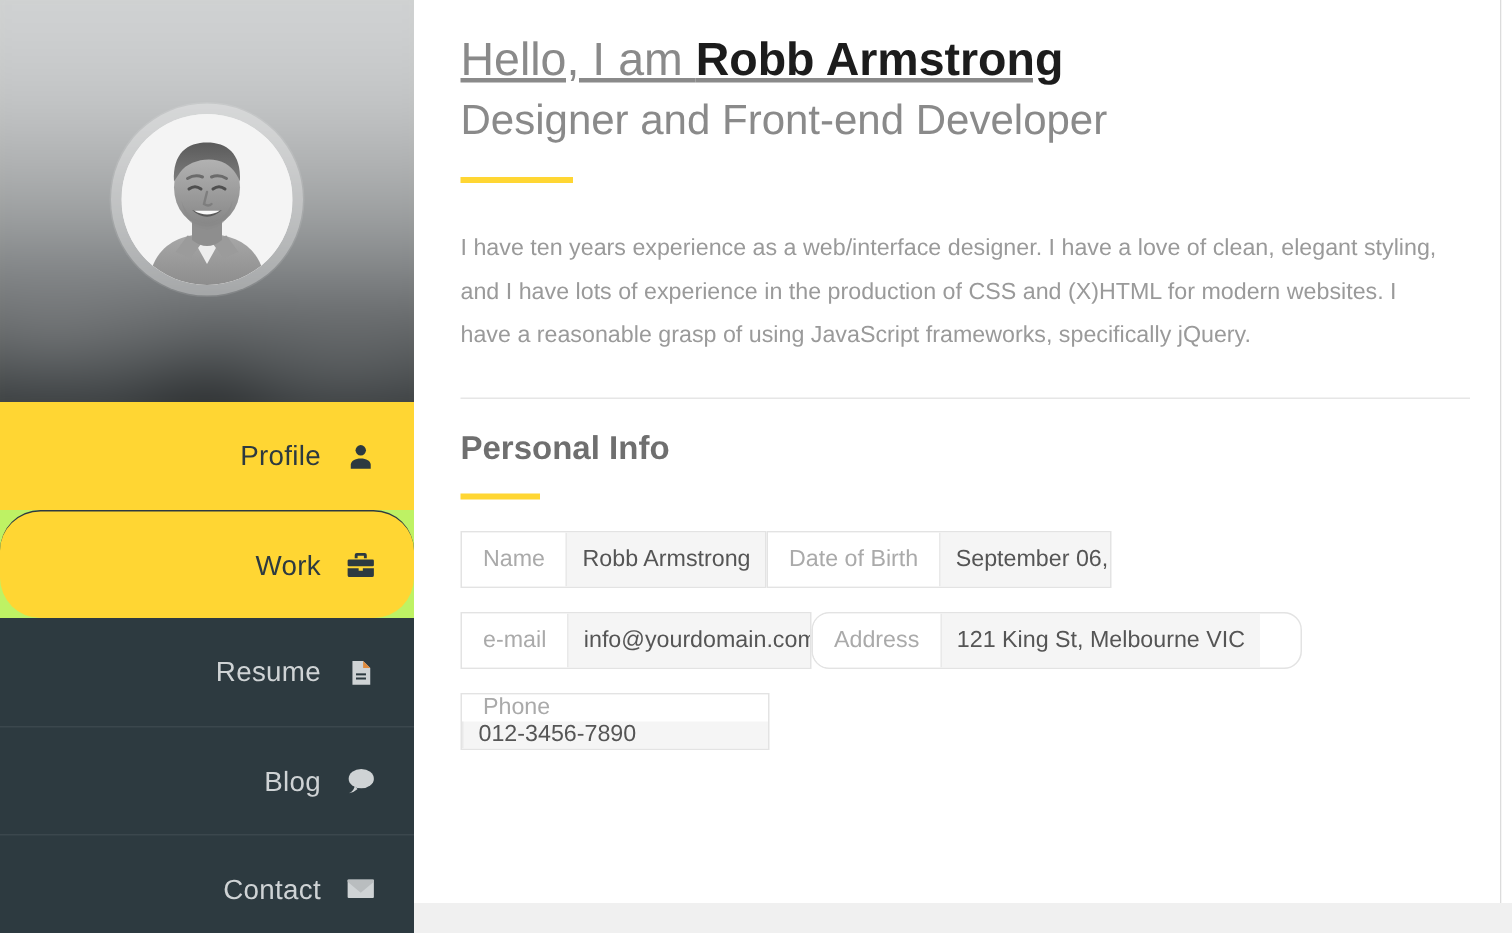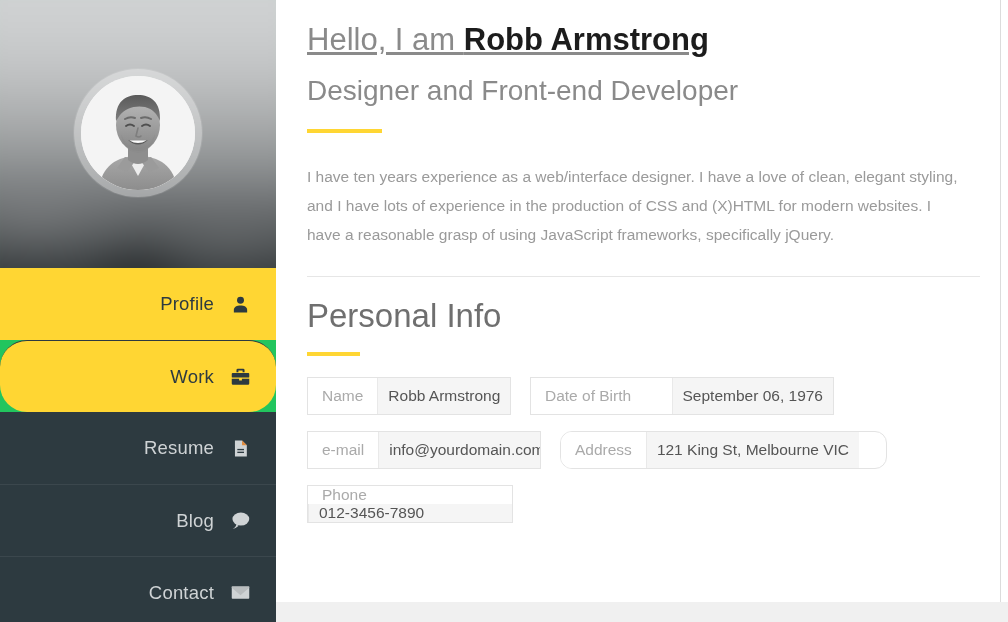--- a/index.html
+++ b/index.html
@@ -16,21 +16,21 @@
     background:#f0f0f0;
     overflow:hidden;
   }
 
   
   .sidebar {
     position:absolute;
     left:0; top:0;
     width:276px; height:622px;
     overflow:hidden;
-    background:#22c55e;
+    background:#bef264;
   }
   .sidebar-photo-area {
     position:absolute;
     left:0; top:0;
     width:276px; height:268px;
     overflow:hidden;
   }
   
   .bg-city {
     position:absolute;
@@ -129,21 +129,21 @@
   }
   .hello strong {
     font-weight:700;
     color:#1c1c1c;
   }
   .subtitle {
     font-size:28px;
     font-weight:300;
     color:#8a8a8a;
     line-height:1.25;
-    margin-top:14px;
+    margin-top:3px;
     white-space:nowrap;
   }
   .accent-bar {
     width:75px; height:4px;
     background:#ffd633;
     margin-top:21px;
   }
   .intro {
     margin-top:29px;
     font-size:15.5px;
@@ -153,36 +153,35 @@
     max-width:660px;
   }
   .divider {
     margin-top:27px;
     height:1px;
     background:#e6e6e6;
     width:673px;
   }
   .section-title {
     margin-top:20px;
-    font-size:33px;
-    font-weight:400;
+    font-size:22px;
+    font-weight:700;
     color:#6f6f6f;
   }
   .accent-bar.small {
     width:53px; height:4px;
     margin-top:17px;
   }
 
   
   .fields {
     margin-top:21px;
   }
   .field-row {
     display:flex;
-    gap:19px;
     margin-bottom:16px;
   }
   .field {
     display:flex;
     height:38px;
     border:1px solid #e3e3e3;
     overflow:hidden;
     background:#fff;
     flex:0 0 auto;
   }
@@ -200,21 +199,21 @@
     padding:0 10px;
     font-size:15.5px;
     font-weight:400;
     color:#555555;
     background:#f5f5f5;
     border-left:1px solid #e9e9e9;
     white-space:nowrap;
     overflow:hidden;
   }
   .f-name   { width:204px; }
-  .f-dob    { width:304px;justify-content:space-between; }
+  .f-dob    { width:230px; }
   .f-email  { width:234px; }
   .f-addr   { width:327px;border-radius:12px; }
   .f-phone  { width:206px;flex-direction:column; }
 
   .footer-band {
     position:absolute;
     left:276px; top:602px;
     width:732px; height:20px;
     background:#f0f0f0;
   }

